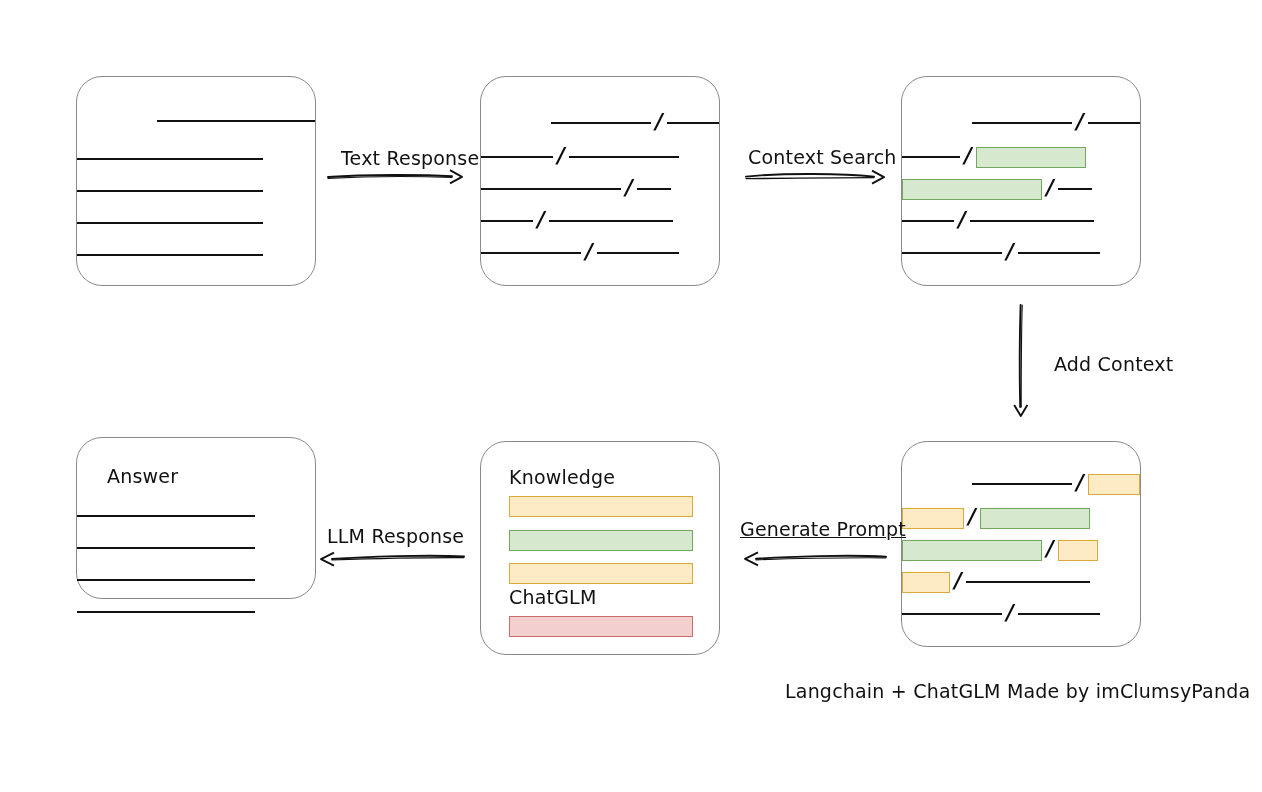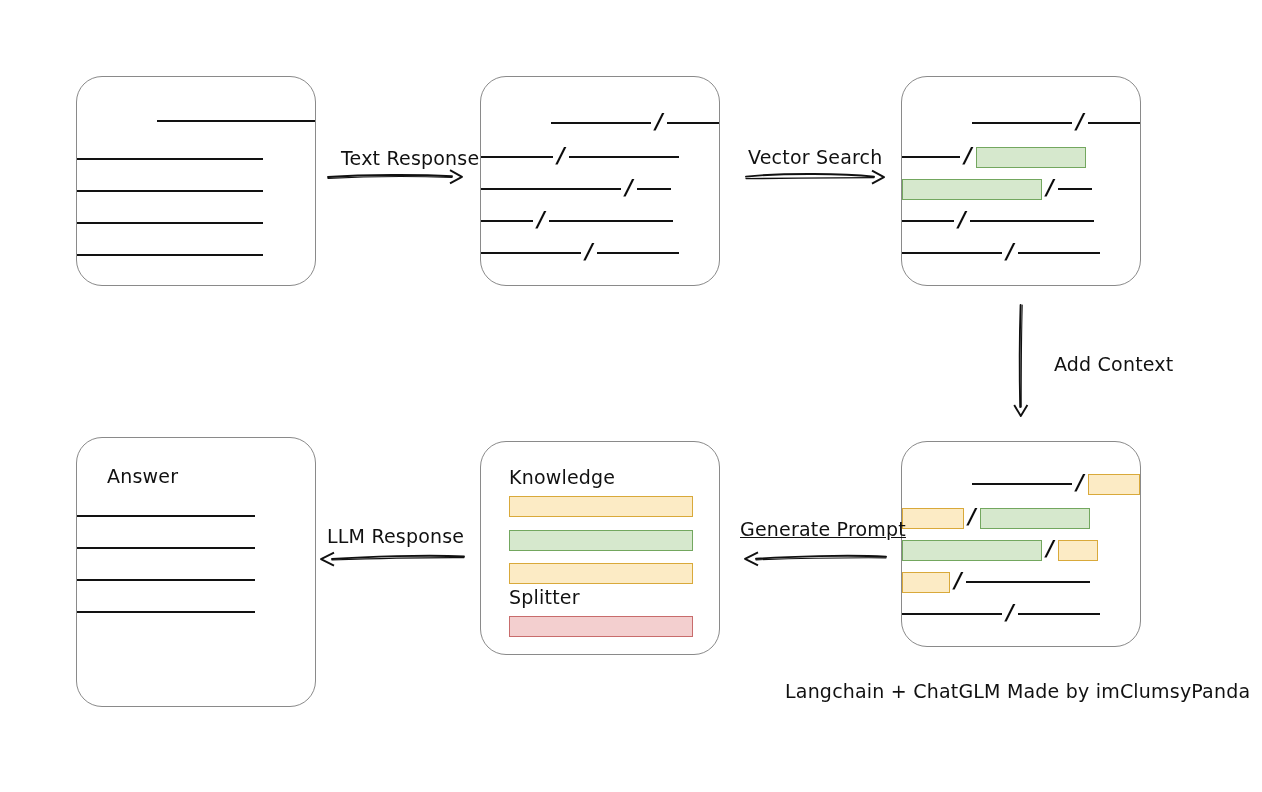--- a/index.html
+++ b/index.html
@@ -178,21 +178,21 @@
     </div>
 </div>
 
 <div class="arrow" style="left:744px; top:166px;">
   <svg width="144" height="22" viewBox="0 0 144 22">
     <path d="M2,10.6 C42,6.6 100,7.6 130,10.6" fill="none" stroke="#111" stroke-width="1.9" stroke-linecap="round"></path>
     <path d="M2,12.6 C42,12.4 100,11.6 130,11.6" fill="none" stroke="#111" stroke-width="1.4" stroke-linecap="round"></path>
     <path d="M128,4.6 L140,11.2 L128,17.6" fill="none" stroke="#111" stroke-width="1.9" stroke-linejoin="round"></path>
   </svg>
 </div>
-<div class="arrow-label" style="left:748px; top:146px;">Vector Search</div>
+<div class="arrow-label" style="left:748px; top:146px;">Context Search</div>
 
 <div class="card" style="left:901px; top:76px; width:240px; height:210px;">
   <div class="rows" id="rows-matched_chunks" style="padding:0 26px;">
       <div class="row indent" style="top: 34px;">
         <span class="seg-line" style="width: 100px;"></span>
         <span class="slash">/</span>
         <span class="seg-line" style="width: 52px;"></span>
       </div>
       <div class="row" style="top: 68px;">
         <span class="seg-line" style="width: 58px;"></span>
@@ -265,36 +265,36 @@
 </div>
 <div class="arrow-label" style="left:740px; top:518px;text-decoration:underline;">Generate Prompt</div>
 
 <div class="card" style="left:480px; top:441px; width:240px; height:214px;">
   <div class="card-label" style="left:28px; top:24px;">Knowledge</div>
   <div id="prompt-knowledge-bars">
       <div class="bar yellow" style="left: 28px; top: 54px; width: 184px;"></div>
       <div class="bar green" style="left: 28px; top: 88px; width: 184px;"></div>
       <div class="bar yellow" style="left: 28px; top: 121px; width: 184px;"></div>
     </div>
-  <div class="card-label" style="left:28px; top:144px;">Splitter</div>
+  <div class="card-label" style="left:28px; top:144px;">ChatGLM</div>
   <div id="prompt-question-bars">
       <div class="bar red" style="left: 28px; top: 174px; width: 184px;"></div>
     </div>
 </div>
 
 <div class="arrow" style="left:318px; top:548px;">
   <svg width="148" height="22" viewBox="0 0 148 22">
     <path d="M146,8.4 C108,6.6 48,8.6 14,11.0" fill="none" stroke="#111" stroke-width="1.9" stroke-linecap="round"></path>
     <path d="M146,9.6 C108,9.4 48,10.8 14,12.0" fill="none" stroke="#111" stroke-width="1.2" stroke-linecap="round"></path>
     <path d="M16,4.6 L3,11.1 L16,17.6" fill="none" stroke="#111" stroke-width="1.9" stroke-linejoin="round"></path>
   </svg>
 </div>
 <div class="arrow-label" style="left:327px; top:525px;">LLM Response</div>
 
-<div class="card" style="left:76px; top:437px; width:240px; height:270px;text-decoration:underline;">
+<div class="card" style="left:76px; top:437px; width:240px; height:162px;text-decoration:underline;">
   <div class="card-label" style="left:30px; top:27px;">Answer</div>
   <div class="rows" id="rows-answer" style="padding:0 32px;">
       <div class="row" style="top: 66px;">
         <span class="seg-line" style="width: 178px;"></span>
       </div>
       <div class="row" style="top: 98px;">
         <span class="seg-line" style="width: 178px;"></span>
       </div>
       <div class="row" style="top: 130px;">
         <span class="seg-line" style="width: 178px;"></span>

